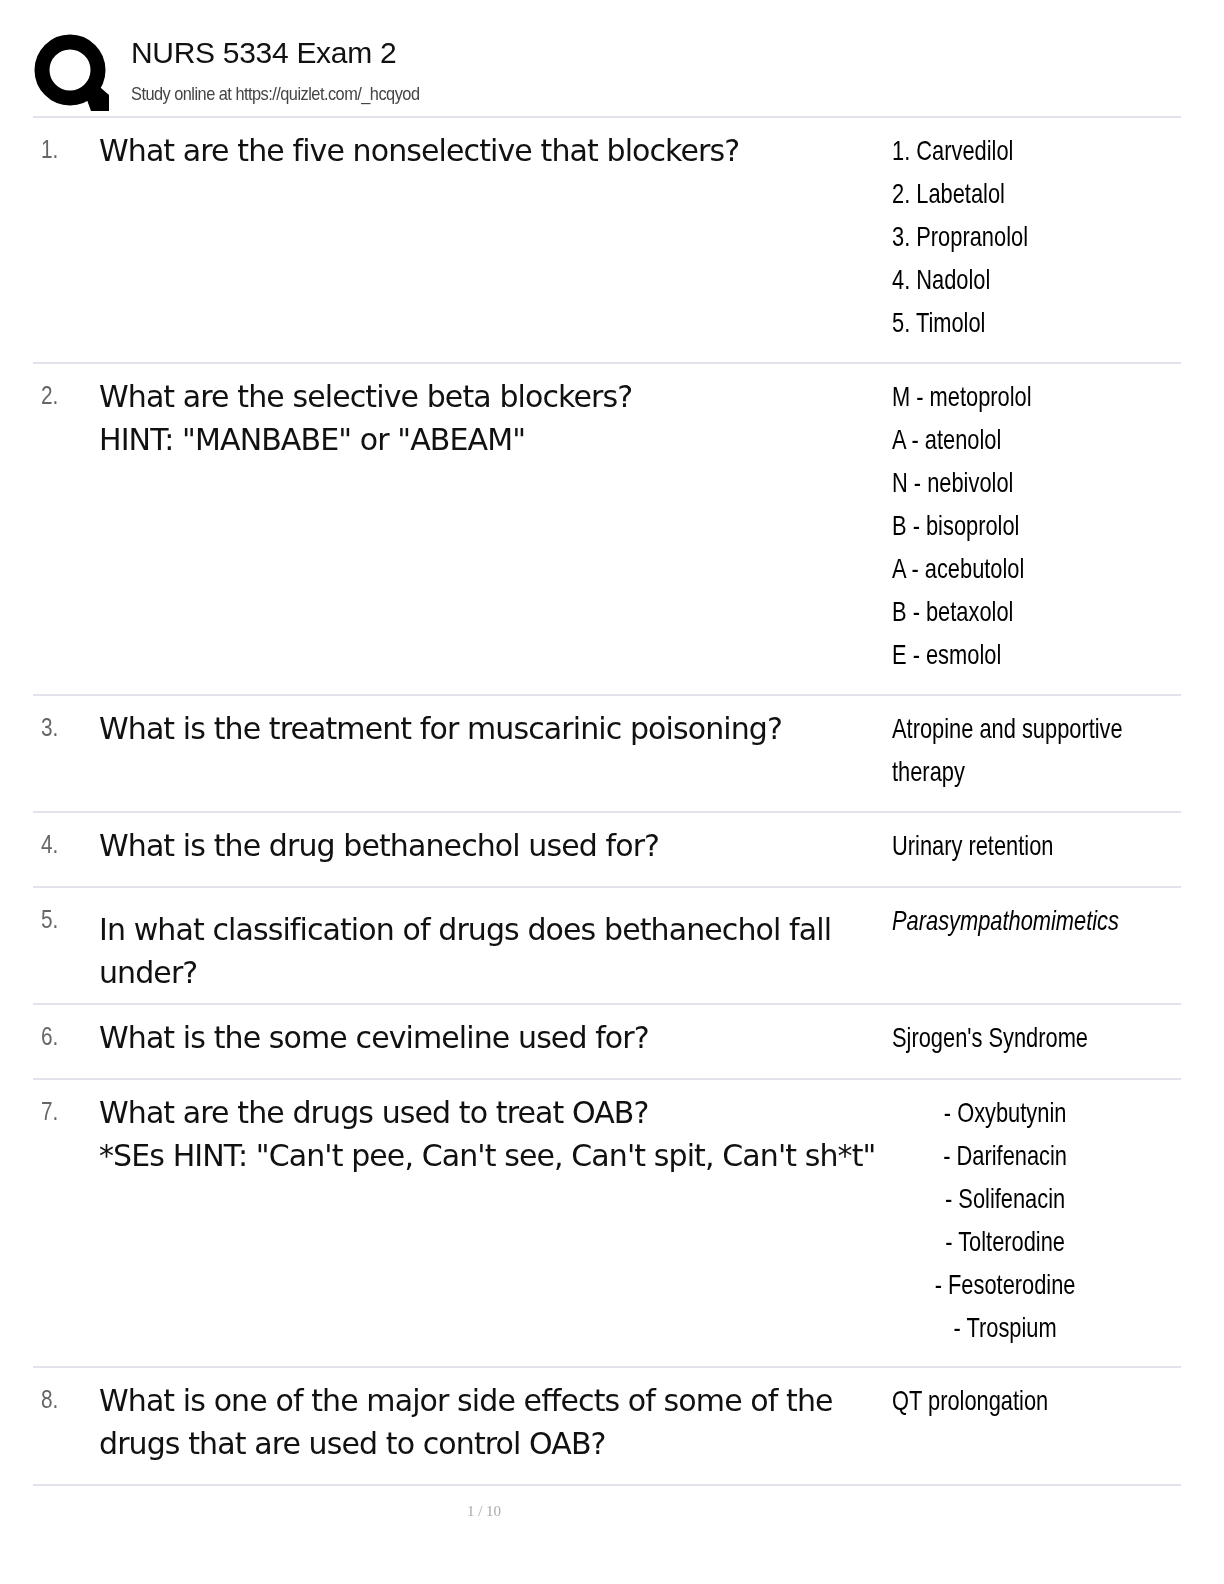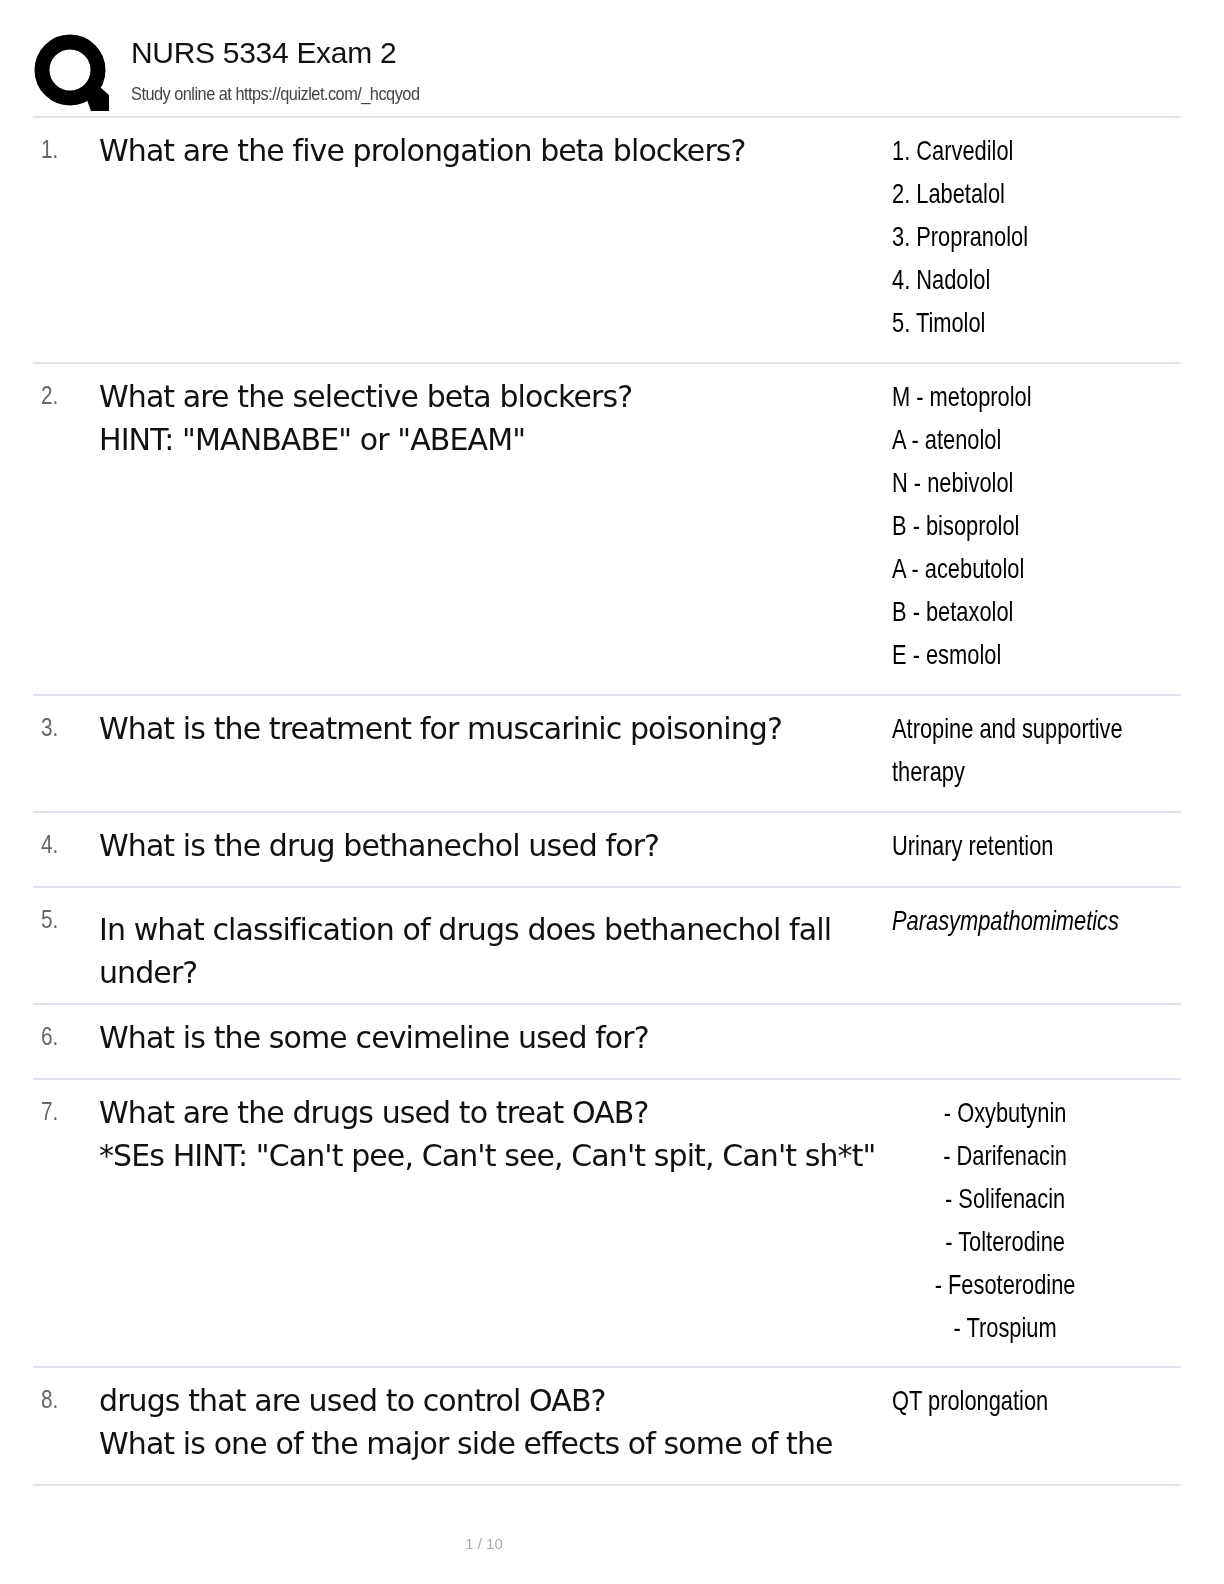--- a/index.html
+++ b/index.html
@@ -108,43 +108,42 @@
       transform-origin: left center;
     }
     .footer {
       position: absolute;
       left: 0;
       width: 968px;
       top: 1503px;
       text-align: center;
       font-size: 15px;
       color: #aaa;
-      font-family: Liberation Sans, sans-serif;
-      margin-top: 32px;
+      font-family: Liberation Serif, serif;
     }
   </style>
 </head>
 <body>
 
 <div class="header">
   <svg class="logo" viewBox="0 0 78 78">
     <circle cx="37" cy="37" r="28" fill="none" stroke="#000" stroke-width="15"></circle>
     <path d="M50 56 L60 48 L76 62 L76 78 L58 78 Z" fill="#000"></path>
   </svg>
   <div class="title">NURS 5334 Exam 2</div>
   <div class="subtitle">Study online at https://quizlet.com/_hcqyod</div>
 </div>
 <div class="header-divider"></div>
 
 <div class="cards">
 
   <div class="card" style="height:246px;">
     <div class="num" style="top:16px;">1.</div>
     <div class="question" style="top:11px;">
-      <span class="line">What are the five prolongation beta blockers?</span>
+      <span class="line">What are the five nonselective that blockers?</span>
     </div>
     <div class="answer" style="top:11px;">
       <span class="line">1. Carvedilol</span>
       <span class="line">2. Labetalol</span>
       <span class="line">3. Propranolol</span>
       <span class="line">4. Nadolol</span>
       <span class="line">5. Timolol</span>
     </div>
   </div>
 
@@ -195,20 +194,23 @@
     <div class="answer" style="top:11px;font-style:italic;">
       <span class="line">Parasympathomimetics</span>
     </div>
   </div>
 
   <div class="card" style="height:75px;">
     <div class="num" style="top:16px;">6.</div>
     <div class="question" style="top:11px;">
       <span class="line">What is the some cevimeline used for?</span>
     </div>
+    <div class="answer" style="top:11px;">
+      <span class="line">Sjrogen's Syndrome</span>
+    </div>
   </div>
 
   <div class="card" style="height:288px;">
     <div class="num" style="top:16px;">7.</div>
     <div class="question" style="top:11px;">
       <span class="line">What are the drugs used to treat OAB?</span>
       <span class="line">*SEs HINT: "Can't pee, Can't see, Can't spit, Can't sh*t"</span>
     </div>
     <div class="answer" style="top:11px;text-align:center;">
       <span class="line">- Oxybutynin</span>
@@ -216,22 +218,22 @@
       <span class="line">- Solifenacin</span>
       <span class="line">- Tolterodine</span>
       <span class="line">- Fesoterodine</span>
       <span class="line">- Trospium</span>
     </div>
   </div>
 
   <div class="card" style="height:118px;">
     <div class="num" style="top:16px;">8.</div>
     <div class="question" style="top:11px;">
+      <span class="line">What is one of the major side effects of some of the</span>
       <span class="line">drugs that are used to control OAB?</span>
-      <span class="line">What is one of the major side effects of some of the</span>
     </div>
     <div class="answer" style="top:11px;">
       <span class="line">QT prolongation</span>
     </div>
   </div>
 
 </div>
 
 <div class="footer">1 / 10</div>
 

